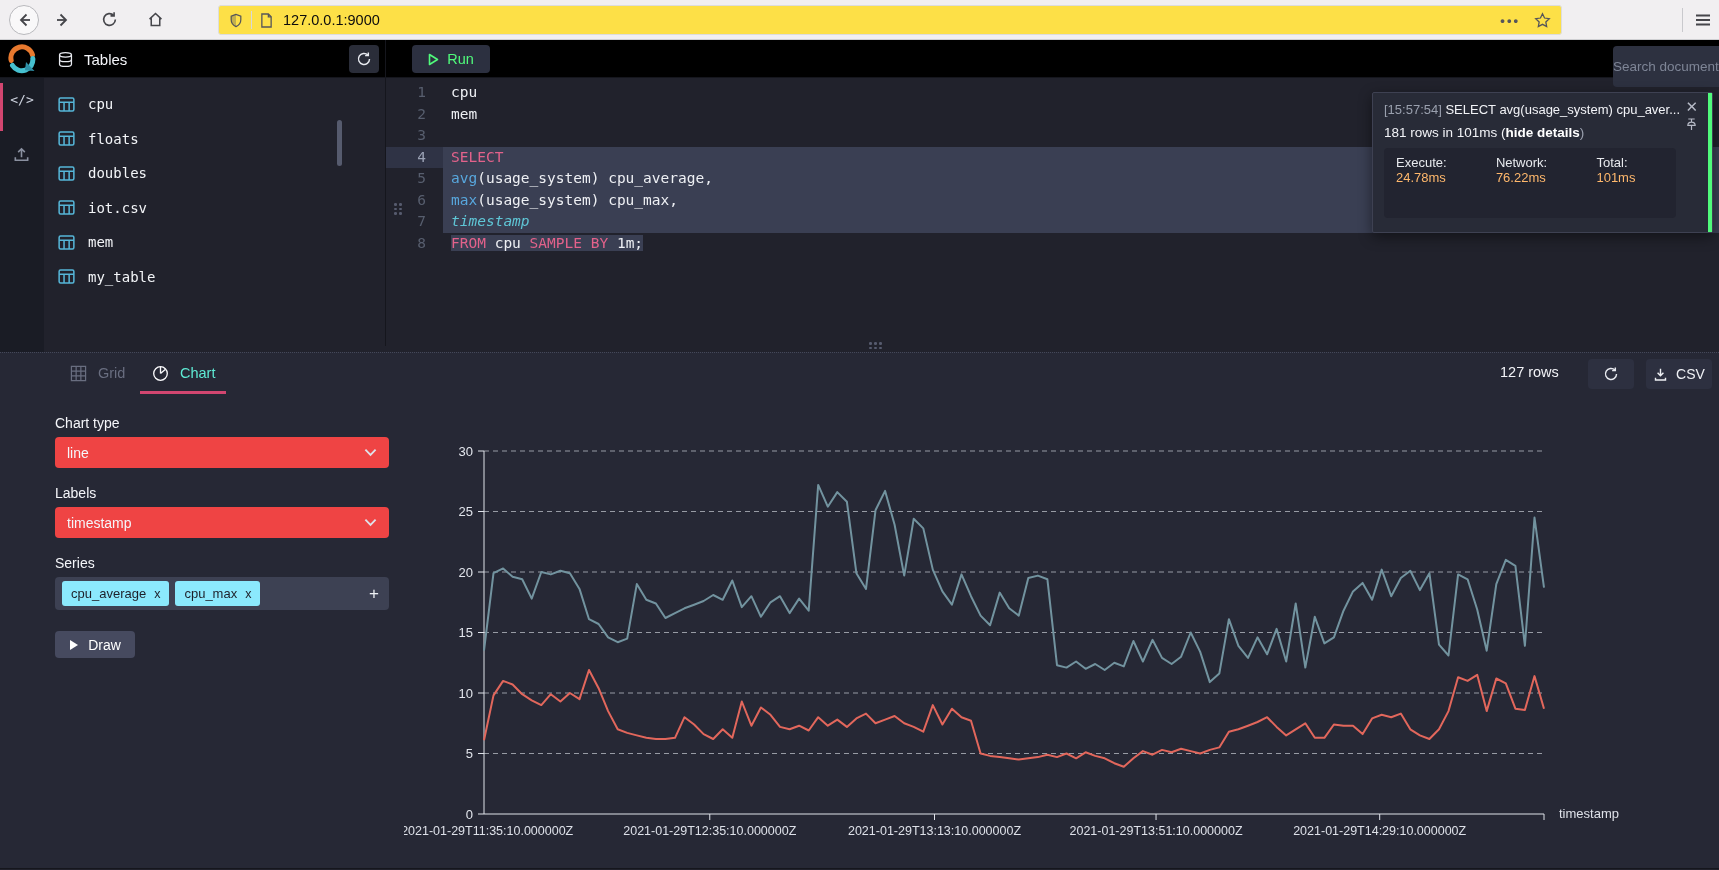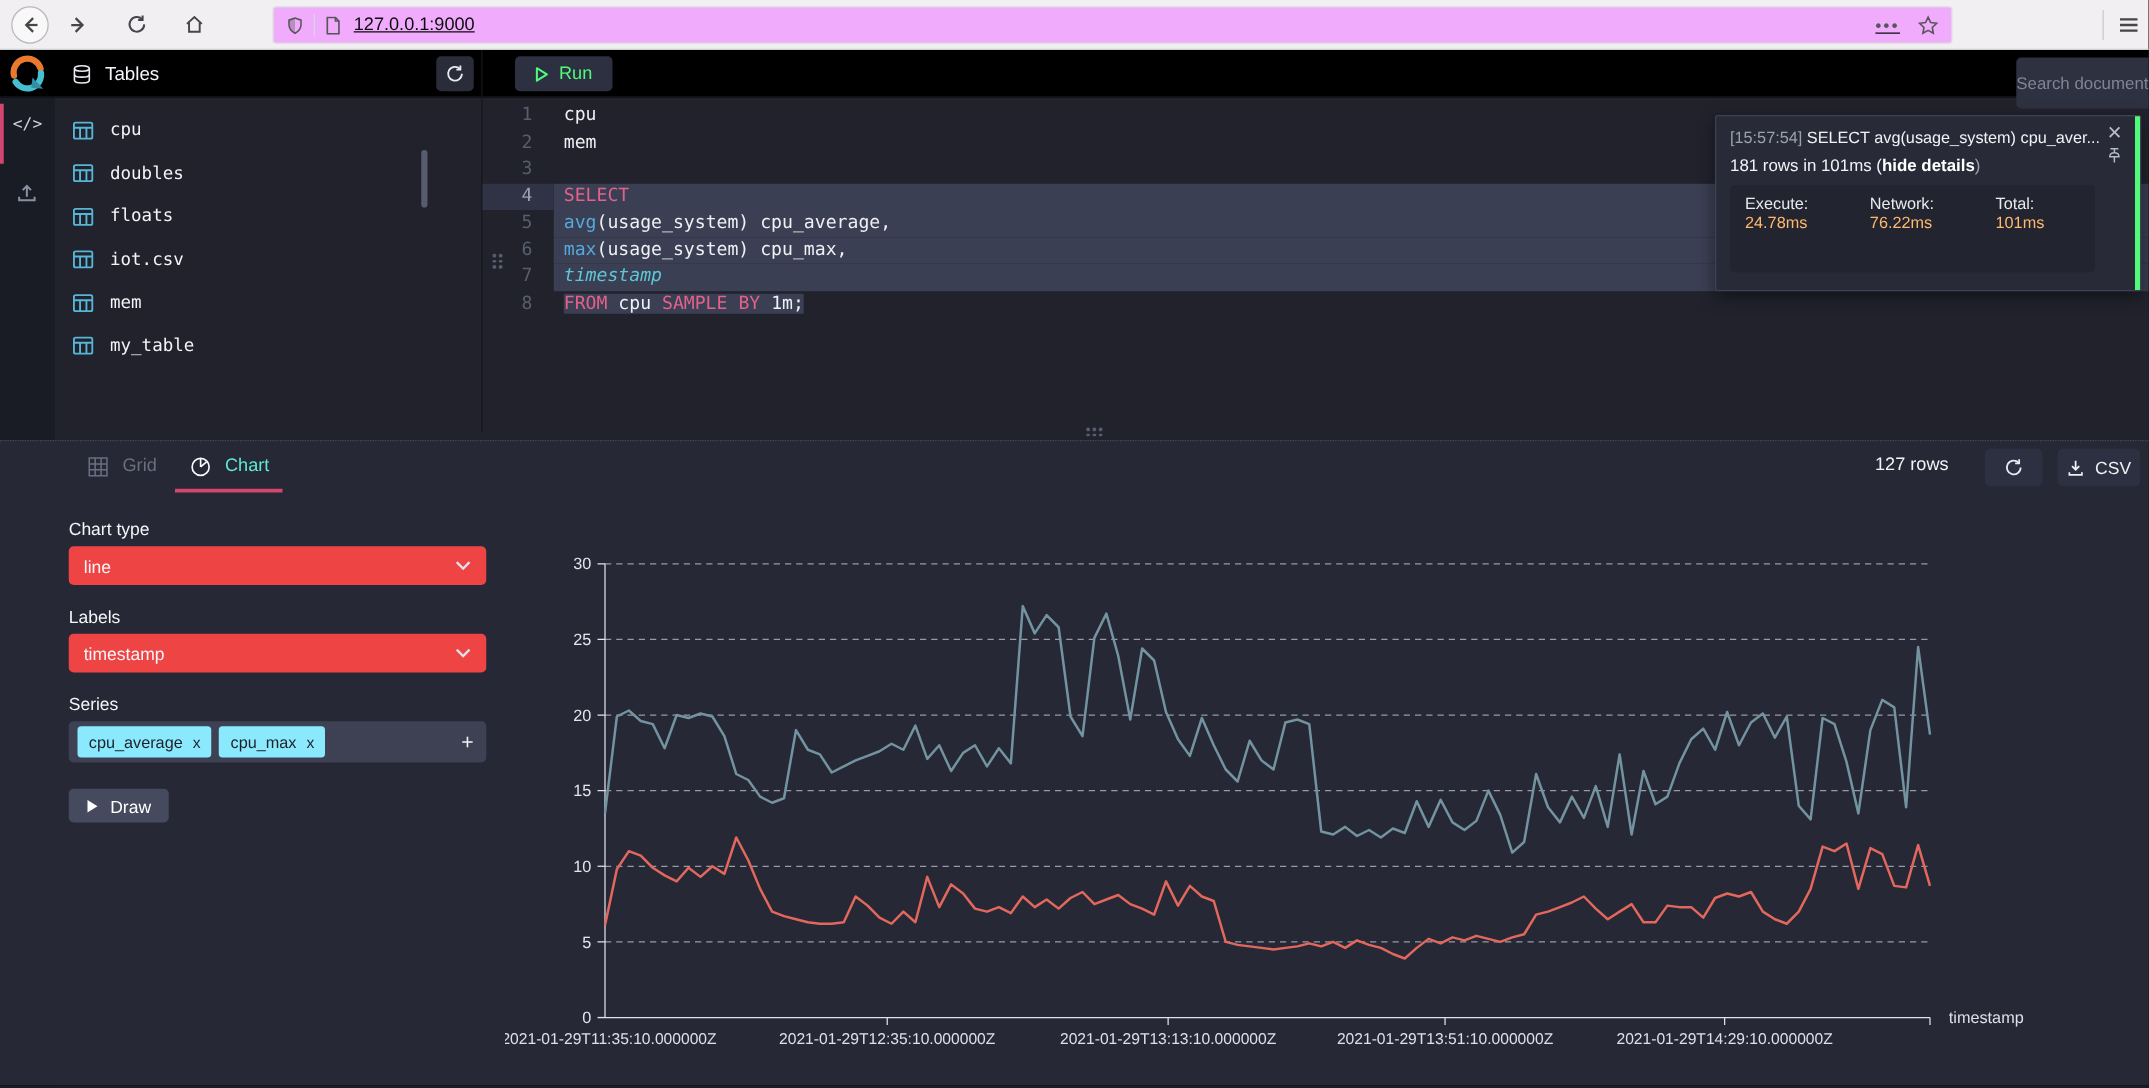--- a/index.html
+++ b/index.html
@@ -6,22 +6,22 @@
   *{box-sizing:border-box;}
   .screen{position:relative;width:1719px;height:870px;overflow:hidden;
     font-family:"Liberation Sans","DejaVu Sans",sans-serif;background:#21222c;}
   svg{display:block;}
 
   
   .chrome{position:absolute;left:0;top:0;width:1719px;height:40px;background:#f1eff1;
     border-bottom:1px solid #cfcfd2;display:flex;align-items:center;}
   .chrome .navbtn{width:32px;height:32px;display:flex;align-items:center;justify-content:center;color:#45454a;}
   .backcircle{width:30px;height:30px;border:1px solid #b9b9bd;border-radius:50%;display:flex;align-items:center;justify-content:center;margin-left:9px;background:#f9f8f9;}
-  .urlbar{position:absolute;left:218px;top:5px;width:1344px;height:30px;background:#f0abfc;border:1px solid #ddd;
-    border-radius:3px;display:flex;align-items:center;padding:0 10px;color:#0c0c0d;font-size:14.5px;text-decoration:underline;}
+  .urlbar{position:absolute;left:218px;top:5px;width:1344px;height:30px;background:#fde047;border:1px solid #ddd;
+    border-radius:3px;display:flex;align-items:center;padding:0 10px;color:#0c0c0d;font-size:14.5px;}
   .urlsep{width:1px;height:18px;background:#d7d7db;margin:0 8px;}
   .url-right{margin-left:auto;display:flex;align-items:center;gap:14px;color:#55555a;}
   .chromesep{position:absolute;left:1682px;top:8px;width:1px;height:24px;background:#c9c9cd;}
   .hamburger{position:absolute;left:1694px;top:11px;}
 
   
   .app{position:absolute;left:0;top:40px;width:1719px;height:830px;background:#21222c;color:#eef0f4;}
   .rail{position:absolute;left:0;top:0;width:44px;height:830px;background:#1a1c25;}
   .rail .active-bar{position:absolute;left:0;top:43px;width:3px;height:48px;background:#d24670;}
   .rail .code-glyph{position:absolute;left:0;top:52px;width:44px;text-align:center;
@@ -225,30 +225,30 @@
           </span>
           <span>cpu</span>
         </div>
         <div class="tbl-item">
           <span>
             <svg width="17" height="17" viewBox="0 0 18 18">
               <rect x="1.2" y="2.2" width="15.6" height="13.6" rx="1.5" fill="none" stroke="#56b6d8" stroke-width="1.6"></rect>
               <path d="M1.2 6.6h15.6M6.4 6.6v9.2M11.8 6.6v9.2" fill="none" stroke="#56b6d8" stroke-width="1.6"></path>
             </svg>
           </span>
+          <span>floats</span>
+        </div>
+        <div class="tbl-item">
+          <span>
+            <svg width="17" height="17" viewBox="0 0 18 18">
+              <rect x="1.2" y="2.2" width="15.6" height="13.6" rx="1.5" fill="none" stroke="#56b6d8" stroke-width="1.6"></rect>
+              <path d="M1.2 6.6h15.6M6.4 6.6v9.2M11.8 6.6v9.2" fill="none" stroke="#56b6d8" stroke-width="1.6"></path>
+            </svg>
+          </span>
           <span>doubles</span>
-        </div>
-        <div class="tbl-item">
-          <span>
-            <svg width="17" height="17" viewBox="0 0 18 18">
-              <rect x="1.2" y="2.2" width="15.6" height="13.6" rx="1.5" fill="none" stroke="#56b6d8" stroke-width="1.6"></rect>
-              <path d="M1.2 6.6h15.6M6.4 6.6v9.2M11.8 6.6v9.2" fill="none" stroke="#56b6d8" stroke-width="1.6"></path>
-            </svg>
-          </span>
-          <span>floats</span>
         </div>
         <div class="tbl-item">
           <span>
             <svg width="17" height="17" viewBox="0 0 18 18">
               <rect x="1.2" y="2.2" width="15.6" height="13.6" rx="1.5" fill="none" stroke="#56b6d8" stroke-width="1.6"></rect>
               <path d="M1.2 6.6h15.6M6.4 6.6v9.2M11.8 6.6v9.2" fill="none" stroke="#56b6d8" stroke-width="1.6"></path>
             </svg>
           </span>
           <span>iot.csv</span>
         </div>

